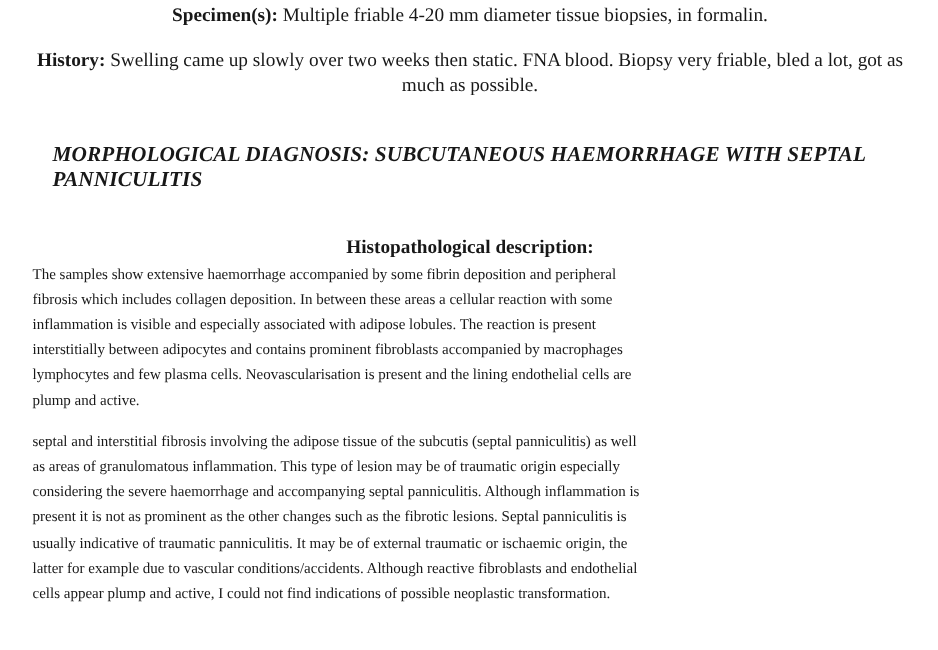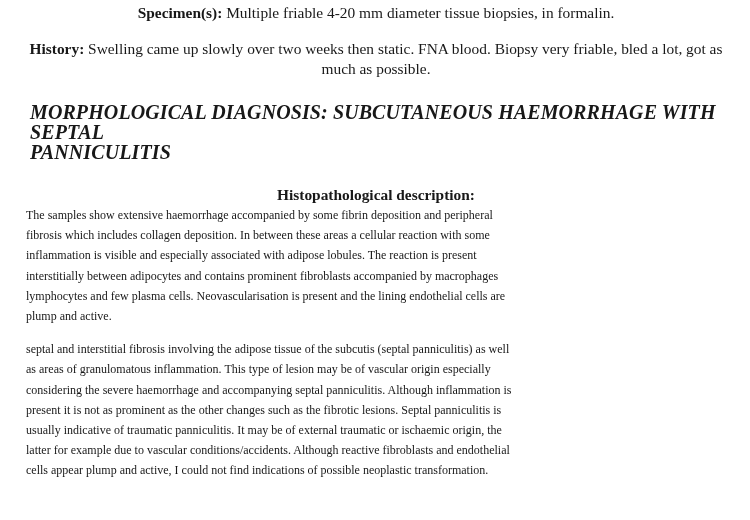--- a/index.html
+++ b/index.html
@@ -28,25 +28,25 @@
     text-align: center;
     margin: 0;
   }
   .label {
     font-weight: bold;
   }
   .gap-sm { height: 13px; }
   .gap-md { height: 16px; }
   .gap-lg { height: 18px; }
   .diagnosis {
-    font-size: 20px;
+    font-size: 17px;
     line-height: 20.4px;
     font-weight: bold;
     font-style: italic;
-    margin: 4px;
+    margin: 16px;
     letter-spacing: 0.1px;
   }
   .section-head {
     font-size: 15.4px;
     line-height: 20.2px;
     font-weight: bold;
     margin: 0;
     text-align: center;
   }
   .body-para {
@@ -83,21 +83,21 @@
     <span class="ln">inflammation is visible and especially associated with adipose lobules. The reaction is present</span>
     <span class="ln">interstitially between adipocytes and contains prominent fibroblasts accompanied by macrophages</span>
     <span class="ln">lymphocytes and few plasma cells. Neovascularisation is present and the lining endothelial cells are</span>
     <span class="ln">plump and active.</span>
   </p>
 
   <div class="gap-sm"></div>
 
   <p class="body-para">
     <span class="ln">septal and interstitial fibrosis involving the adipose tissue of the subcutis (septal panniculitis) as well</span>
-    <span class="ln">as areas of granulomatous inflammation. This type of lesion may be of vascular origin especially</span>
+    <span class="ln">as areas of granulomatous inflammation. This type of lesion may be of traumatic origin especially</span>
     <span class="ln">considering the severe haemorrhage and accompanying septal panniculitis. Although inflammation is</span>
     <span class="ln">present it is not as prominent as the other changes such as the fibrotic lesions. Septal panniculitis is</span>
     <span class="ln">usually indicative of traumatic panniculitis. It may be of external traumatic or ischaemic origin, the</span>
     <span class="ln">latter for example due to vascular conditions/accidents. Although reactive fibroblasts and endothelial</span>
     <span class="ln">cells appear plump and active, I could not find indications of possible neoplastic transformation.</span>
   </p>
 
 </div>
 
 </body></html>

